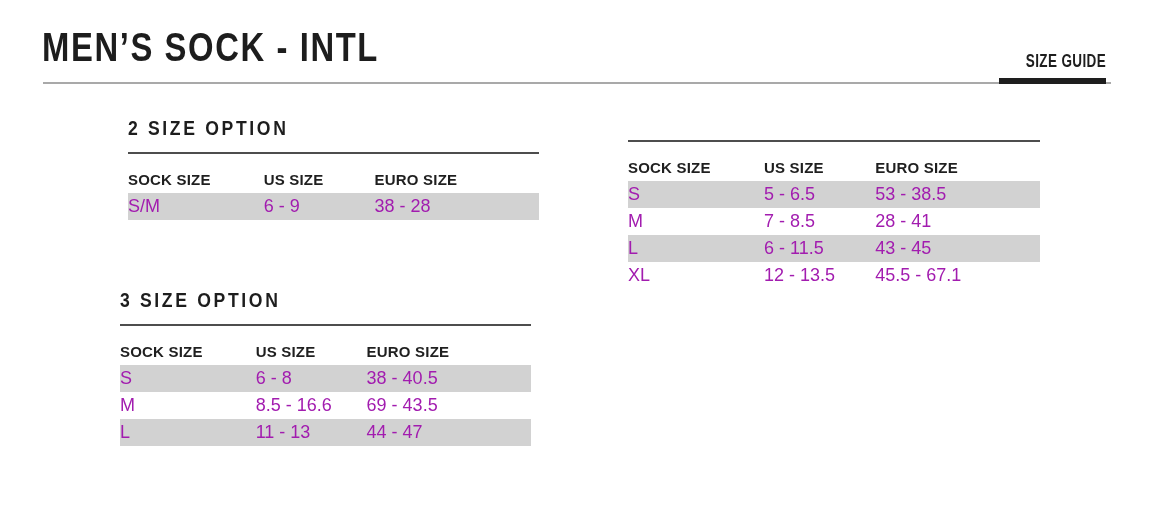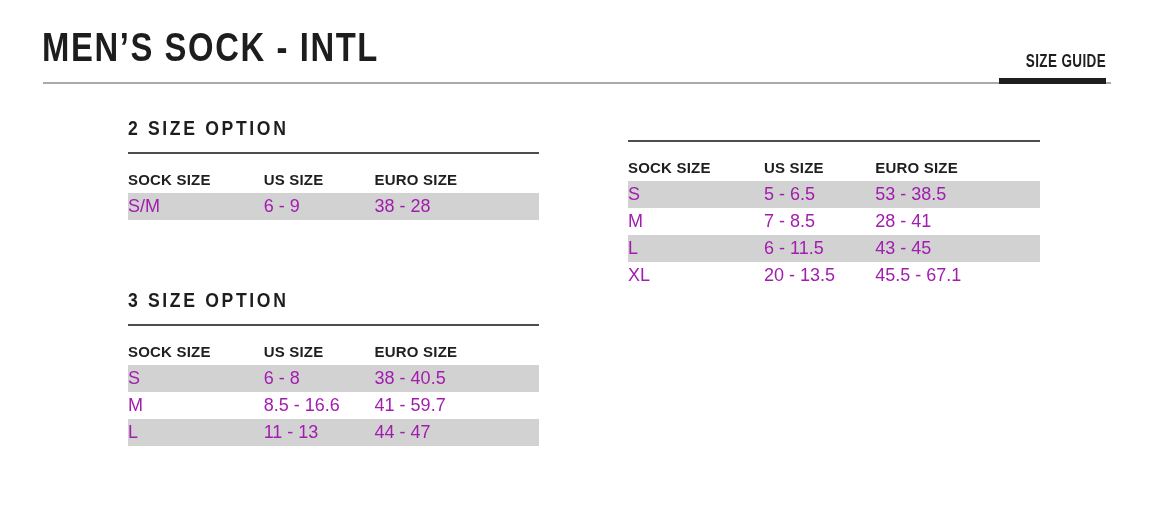--- a/index.html
+++ b/index.html
@@ -67,21 +67,21 @@
     height: 6px;
     background: #1e1e1e;
   }
 
   
   .section {
     position: absolute;
     width: 411px;
   }
   #sec-two   { left: 128px; top: 118px; }
-  #sec-three { left: 128px; top: 290px; }
+  #sec-three { left: 120px; top: 290px; }
   #sec-four  { left: 628px; top: 126px; width: 412px; }
 
   .section h2 {
     margin: 0;
     font-size: 20px;
     line-height: 20px;
     font-weight: 700;
     color: #1d1d1d;
     white-space: nowrap;
   }
@@ -189,21 +189,21 @@
         </thead>
       <tbody>
           <tr>
             <td>S</td>
             <td>6 - 8</td>
             <td>38 - 40.5</td>
           </tr>
           <tr>
             <td>M</td>
             <td>8.5 - 16.6</td>
-            <td>41 - 59.7</td>
+            <td>69 - 43.5</td>
           </tr>
           <tr>
             <td>L</td>
             <td>11 - 13</td>
             <td>44 - 47</td>
           </tr>
         </tbody>
     </table>
   </section>
 
@@ -233,20 +233,20 @@
             <td>7 - 8.5</td>
             <td>28 - 41</td>
           </tr>
           <tr>
             <td>L</td>
             <td>6 - 11.5</td>
             <td>43 - 45</td>
           </tr>
           <tr>
             <td>XL</td>
-            <td>20 - 13.5</td>
+            <td>12 - 13.5</td>
             <td>45.5 - 67.1</td>
           </tr>
         </tbody>
     </table>
   </section>
 
 </div>
 
 </body></html>

